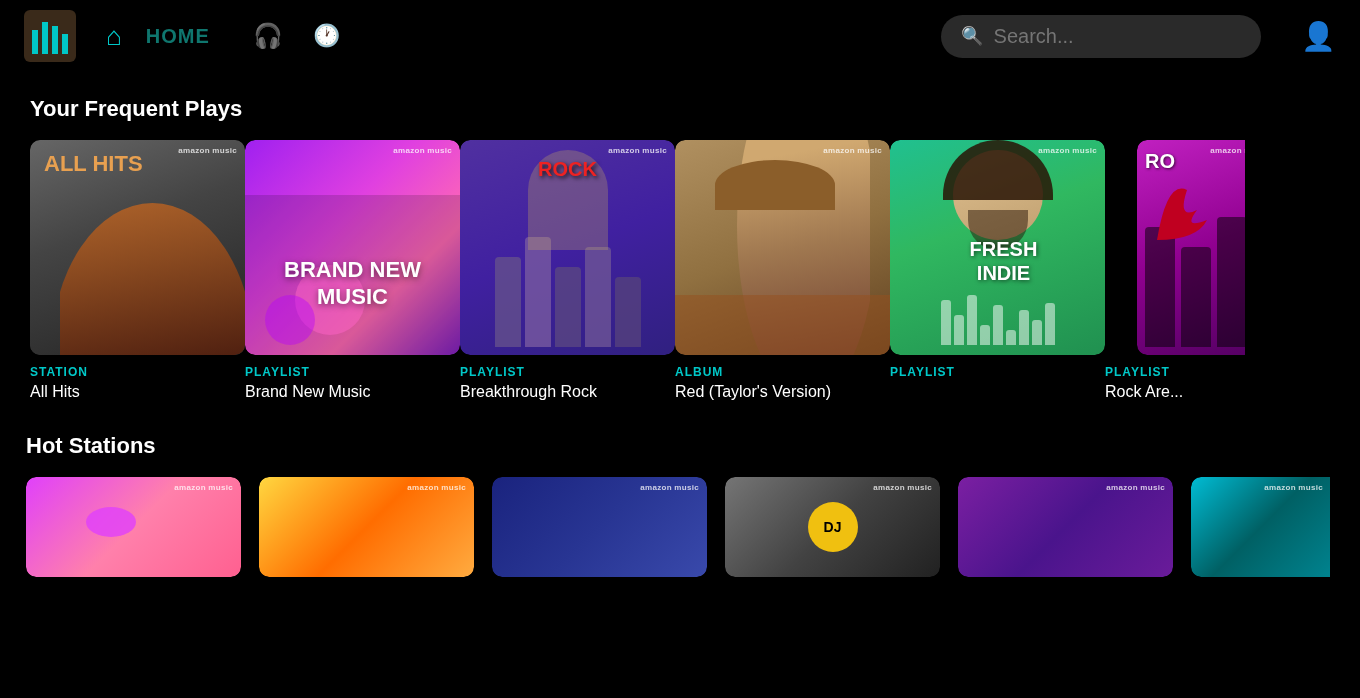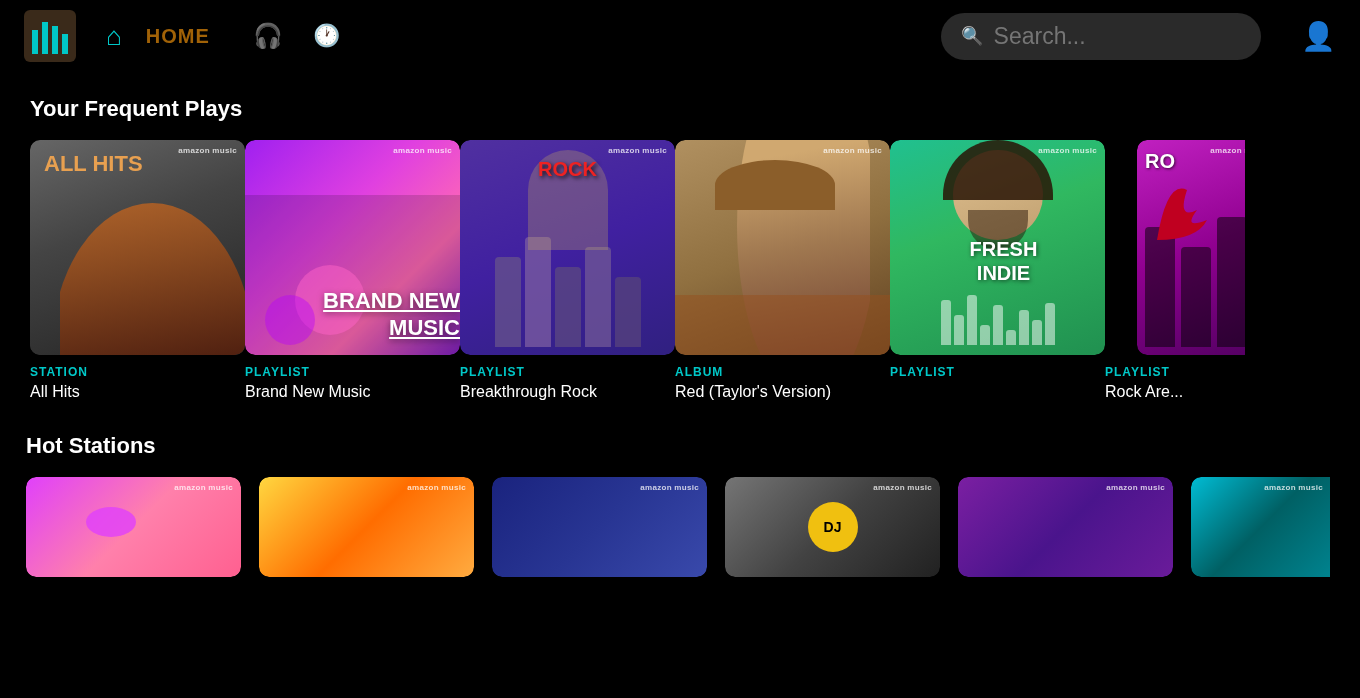--- a/index.html
+++ b/index.html
@@ -23,21 +23,21 @@
     .nav-logo {
       width: 52px;
       height: 52px;
       border-radius: 6px;
       overflow: hidden;
       flex-shrink: 0;
     }
     .nav-logo svg { width: 100%; height: 100%; }
     .nav-home-icon { color: #00c8c8; font-size: 26px; margin-left: 10px; }
     .nav-home-label {
-      color: #a16207;
+      color: #0f766e;
       font-size: 20px;
       font-weight: bold;
       letter-spacing: 1px;
       margin-left: 4px;
     }
     .nav-headphones {
       margin-left: 18px;
       font-size: 24px;
       color: #ccc;
     }
@@ -54,21 +54,21 @@
       padding: 10px 20px;
       width: 320px;
       gap: 10px;
     }
     .search-icon { color: #aaa; font-size: 18px; }
     .search-input {
       background: transparent;
       border: none;
       outline: none;
       color: #0ea5e9;
-      font-size: 23px;
+      font-size: 20px;
       width: 100%;
     }
     .nav-avatar {
       margin-left: 20px;
       font-size: 28px;
       color: #ccc;
     }
 
     
     .section { padding: 0 30px; margin-top: 24px; }
@@ -217,21 +217,21 @@
     <div class="card">
       <div class="card-img-wrap" style="position:relative;">
         <div style="position:absolute;inset:0;background:linear-gradient(135deg,#a020f0 0%,#e040e0 40%,#ff69b4 70%,#8020c0 100%);border-radius:10px;"></div>
 
         <div style="position:absolute;bottom:0;left:0;right:0;height:160px;background:rgba(0,0,0,0.15);"></div>
 
         <div style="position:absolute;bottom:20px;left:50px;width:70px;height:70px;border-radius:50%;background:rgba(255,100,200,0.5);"></div>
 
         <div style="position:absolute;bottom:10px;left:20px;width:50px;height:50px;border-radius:50%;background:rgba(180,0,255,0.4);"></div>
 
-        <div style="position:absolute;bottom:14px;left:0;right:0;text-align:right;text-decoration:underline;">
+        <div style="position:absolute;bottom:45px;left:0;right:0;text-align:center;">
           <div style="font-size:22px;font-weight:900;color:#fff;line-height:1.2;text-transform:uppercase;text-shadow:0 2px 6px rgba(0,0,0,0.5);">BRAND NEW<br>MUSIC</div>
         </div>
         <div class="amazon-badge-small">amazon music</div>
       </div>
       <div class="card-type">PLAYLIST</div>
       <div class="card-name">Brand New Music</div>
     </div>
 
     <div class="card">
       <div class="card-img-wrap" style="position:relative;">

